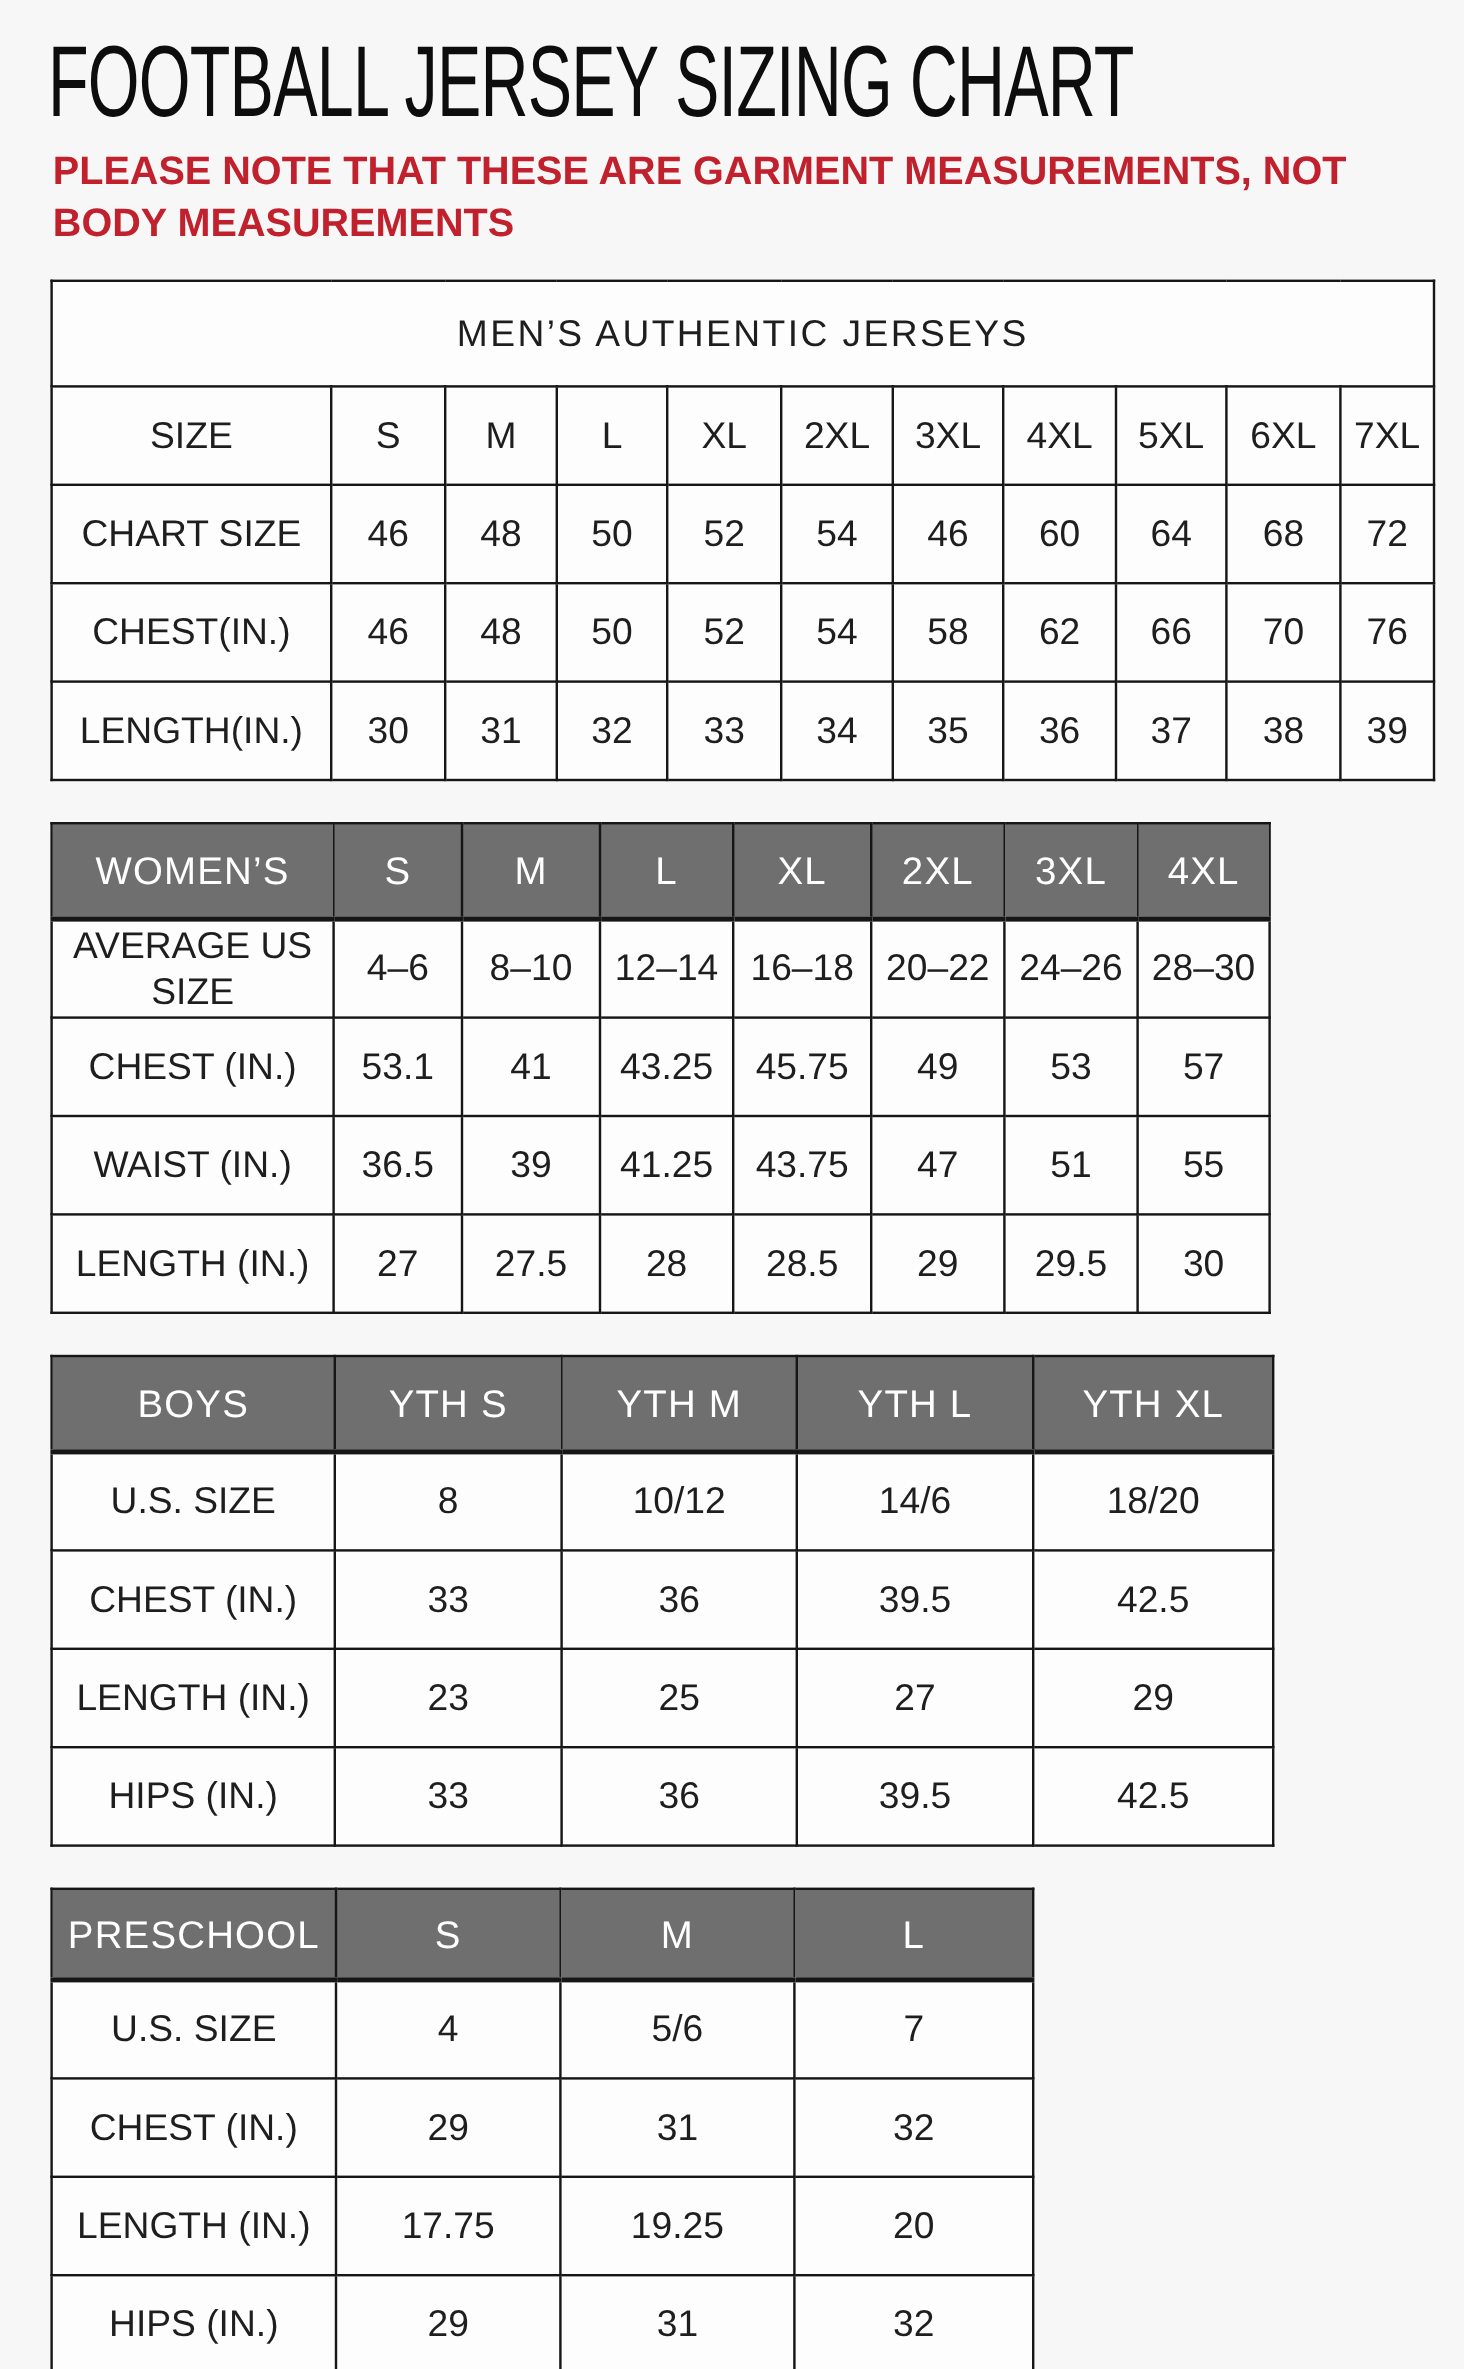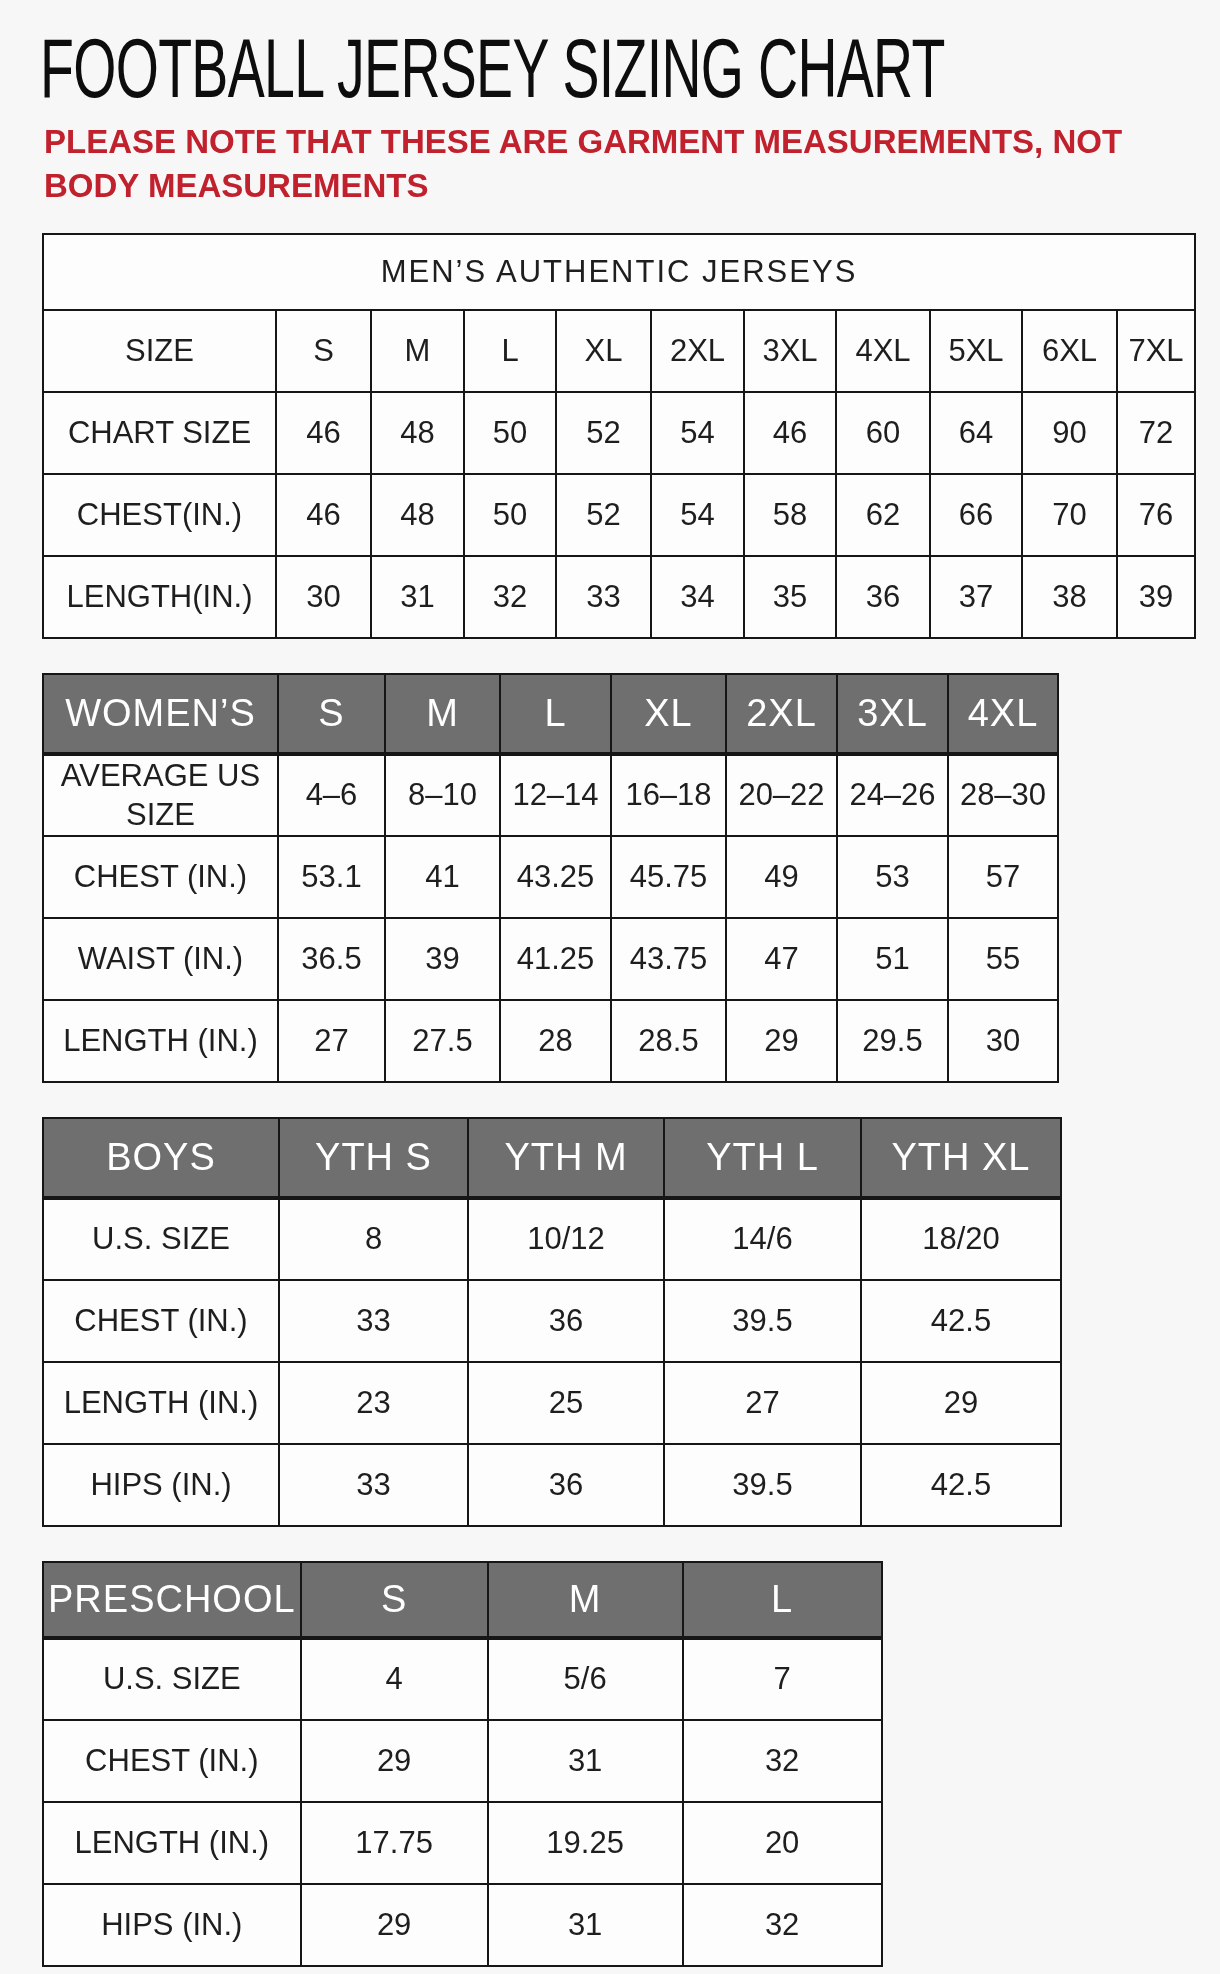--- a/index.html
+++ b/index.html
@@ -61,32 +61,32 @@
     overflow:hidden;
   }
   tr.body-row{height:82px;border-radius:30px;}
   td.label{font-size:30px;}
 
   td.banner{
     background:var(--gray);
     color:#fff;
     border:2px solid var(--border);
     border-bottom:5px solid var(--border);
-    height:76px;
+    height:88px;
     font-size:42px;
     letter-spacing:2px;
     font-weight:normal;
   }
   tr.header-row{height:80px;}
   tr.header-row td{
     background:var(--gray);
     color:#fff;
     border:2px solid var(--border);
     border-bottom:4px solid var(--border);
-    font-size:38px;
+    font-size:32px;
     letter-spacing:1px;
     margin-top:36px;
   }
   table.preschool tr.header-row{height:76px;}
 </style>
 </head>
 <body>
 
 <div class="page">
 
@@ -130,21 +130,21 @@
         <tr class="body-row">
           <td class="label">CHART SIZE</td>
           <td>46</td>
           <td>48</td>
           <td>50</td>
           <td>52</td>
           <td>54</td>
           <td>46</td>
           <td>60</td>
           <td>64</td>
-          <td>90</td>
+          <td>68</td>
           <td>72</td>
         </tr>
         <tr class="body-row">
           <td class="label">CHEST(IN.)</td>
           <td>46</td>
           <td>48</td>
           <td>50</td>
           <td>52</td>
           <td>54</td>
           <td>58</td>

